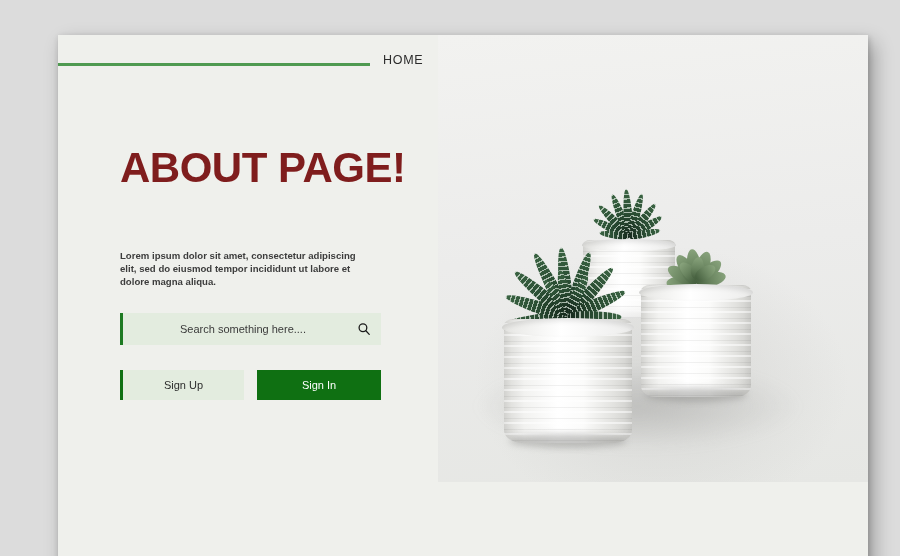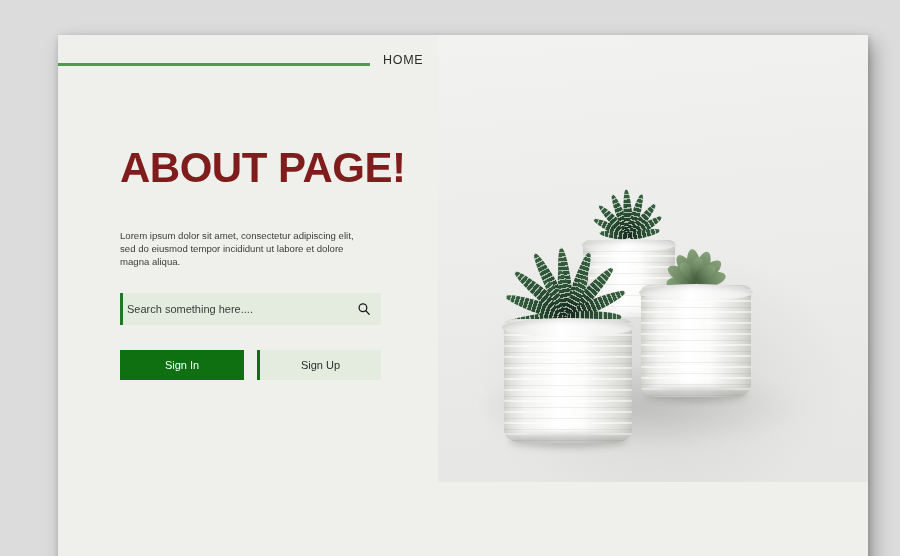--- a/index.html
+++ b/index.html
@@ -258,49 +258,51 @@
   .page-title {
     font-size: 42px;
     line-height: 1;
     font-weight: 700;
     letter-spacing: -0.5px;
     color: #7f1d1d;
     white-space: nowrap;
   }
 
   .lede {
-    margin-top: 40px;
+    margin-top: 60px;
     width: 238px;
     font-size: 9.6px;
     line-height: 13px;
     color: #3c3c3c;
+    font-weight: bold;
   }
 
   
   .search-row {
     margin-top: 25px;
     position: relative;
     width: 261px;
     height: 32px;
     background: #e3ecdf;
     display: flex;
     align-items: center;
     border-left: 3px solid #1d7a22;
   }
 
   .search-input {
     flex: 1;
     height: 100%;
     border: 0;
     outline: none;
     background: transparent;
-    padding: 0 10px 0 4px;
+    padding: 0 10px 0 26px;
     font-family: "Liberation Sans", sans-serif;
     font-size: 11px;
     color: #3a3a3a;
+    text-align: center;
   }
 
   .search-input::placeholder { color: #3a3a3a; opacity: 1; }
 
   .search-btn {
     width: 34px;
     height: 100%;
     border: 0;
     background: transparent;
     display: flex;
@@ -463,20 +465,20 @@
           <span>
             <svg viewBox="0 0 24 24" fill="none" stroke="#1b1b1b" stroke-width="2.2" stroke-linecap="round">
               <circle cx="10.2" cy="9.8" r="6.6"></circle>
               <path d="M15.2 15 L21 21.2"></path>
             </svg>
           </span>
         </button>
       </div>
 
       <div class="btn-row">
+        <button class="btn btn-secondary">Sign Up</button>
         <button class="btn btn-primary">Sign In</button>
-        <button class="btn btn-secondary">Sign Up</button>
       </div>
 
     </div>
 
   </div>
 </div>
 
 </body></html>

